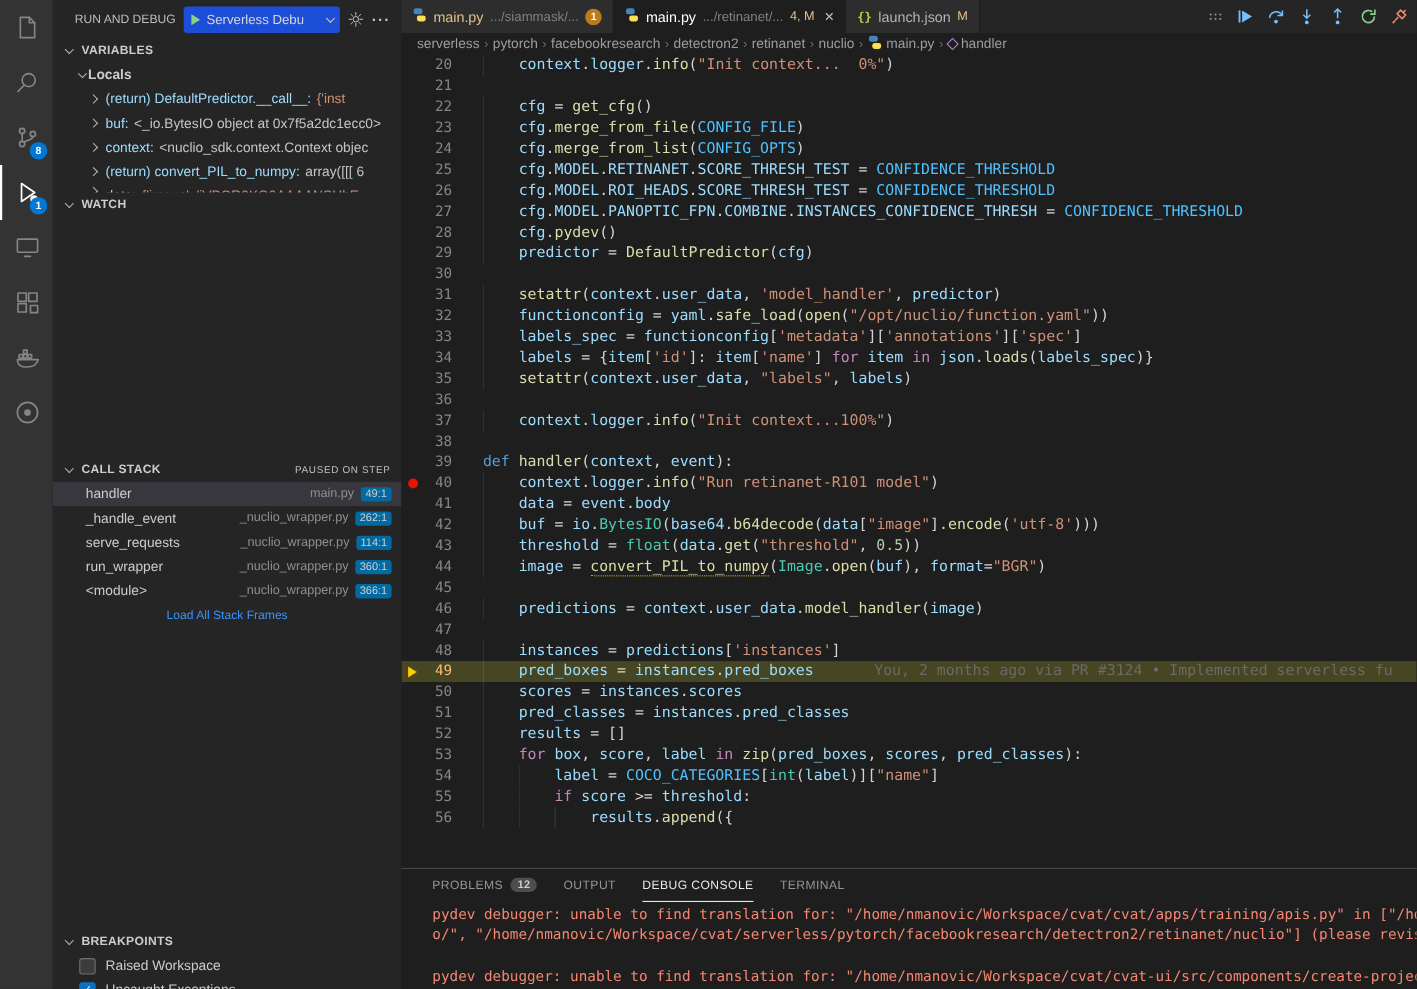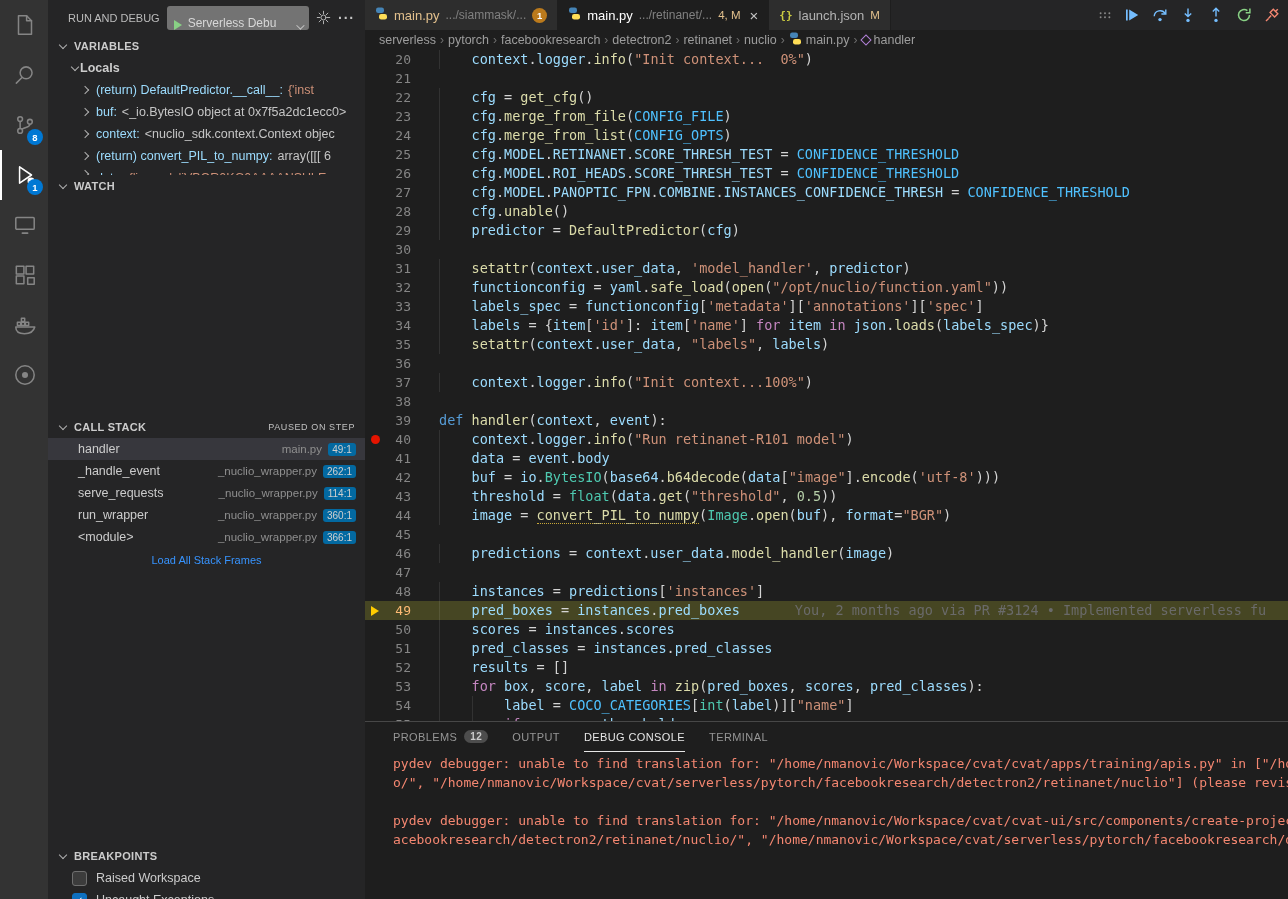--- a/index.html
+++ b/index.html
@@ -12,21 +12,21 @@
   .ab-item { height:50px; display:flex; align-items:center; justify-content:center; position:relative; color:#858585; border-left:2px solid transparent; cursor:pointer; }
   .ab-item.active { color:#ffffff; border-left:2px solid #ffffff; }
   .ab-item .icn svg { display:block; }
   .ab-badge { position:absolute; bottom:5px; right:5px; min-width:16px; height:16px; border-radius:9px; background:#0078d4; color:#fff; font-size:9.5px; display:flex; align-items:center; justify-content:center; padding:0 3px; font-weight:700; }
 
   
   .sidebar { width:317px; background:#252526; flex-shrink:0; display:flex; flex-direction:column; overflow:hidden; }
   .sidebar > * { flex-shrink:0; }
   .sb-header { height:35px; display:flex; align-items:center; gap:7px; padding:0 10px 0 20px; }
   .sb-title { font-size:11px; color:#bcbcbc; white-space:nowrap; }
-  .dbg-select { flex:1; min-width:0; height:24px; background:#737373; border-radius:3px; display:flex; align-items:flex-end; gap:6px; padding:0 7px; font-size:12px; color:#d7d7d7; cursor:pointer; }
+  .dbg-select { flex:1; min-width:0; height:24px; background:#1d4ed8; border-radius:3px; display:flex; align-items:center; gap:6px; padding:0 7px; font-size:12px; color:#d7d7d7; cursor:pointer; }
   .dbg-select .lbl { overflow:hidden; white-space:nowrap; text-overflow:ellipsis; }
   .play-tri { width:0; height:0; border-left:8px solid #89d185; border-top:5px solid transparent; border-bottom:5px solid transparent; flex-shrink:0; }
   .chev-dn-s { width:6px; height:6px; border-right:1.4px solid #c5c5c5; border-bottom:1.4px solid #c5c5c5; transform:rotate(45deg) translateY(-2px); margin-left:auto; flex-shrink:0; }
   .hdr-icon { color:#c5c5c5; display:flex; align-items:center; cursor:pointer; }
   .more-dots { font-size:14px; font-weight:700; color:#c5c5c5; letter-spacing:1px; cursor:pointer; }
 
   .section-header { height:22px; display:flex; align-items:center; gap:6px; padding:0 10px 0 8px; font-size:11px; font-weight:700; color:#cccccc; letter-spacing:.3px; cursor:pointer; }
   .chev-d { width:6px; height:6px; border-right:1.4px solid #b0b0b0; border-bottom:1.4px solid #b0b0b0; transform:rotate(45deg); margin:0 2px 3px 4px; flex-shrink:0; }
   .chev-r { width:6px; height:6px; border-right:1.4px solid #b0b0b0; border-bottom:1.4px solid #b0b0b0; transform:rotate(-45deg); margin:0 2px 0 4px; flex-shrink:0; }
   .paused { margin-left:auto; font-size:9px; font-weight:400; color:#c0c0c0; letter-spacing:.6px; }
@@ -81,21 +81,21 @@
   .crow.cur .ln-col { color:#fdba74; }
   .code-col { flex:1; min-width:0; overflow:hidden; padding-left:28px; white-space:pre; font:13.5px/19px "DejaVu Sans Mono","Liberation Mono",monospace; color:#d4d4d4; cursor:text; }
   .tk-ind { display:inline-block; white-space:pre; background-image:linear-gradient(to right, rgba(255,255,255,0.09) 1px, transparent 1px); }
   .tk-p { color:#d4d4d4; } .tk-v { color:#9cdcfe; } .tk-f { color:#dcdcaa; }
   .tk-s { color:#ce9178; } .tk-k { color:#569cd6; } .tk-kc { color:#c586c0; }
   .tk-c { color:#4fc1ff; } .tk-n { color:#b5cea8; } .tk-t { color:#4ec9b0; }
   .tk-w { border-bottom:1px dotted #c8a838; }
   .blame { color:#6a6a6a; margin-left:55px; }
 
   
-  .panel { height:178px; flex-shrink:0; border-top:1px solid #474747; display:flex; flex-direction:column; overflow:hidden; background:#1e1e1e; }
+  .panel { height:110px; flex-shrink:0; border-top:1px solid #474747; display:flex; flex-direction:column; overflow:hidden; background:#1e1e1e; }
   .panel-tabs { height:30px; display:flex; align-items:stretch; padding-left:28px; gap:24px; flex-shrink:0; }
   .ptab { display:flex; align-items:center; gap:7px; font-size:11px; letter-spacing:.4px; color:#969696; border-bottom:1px solid transparent; cursor:pointer; }
   .ptab.active { color:#e7e7e7; border-bottom-color:#e7e7e7; }
   .pbadge { background:#4d4d4d; color:#cccccc; border-radius:9px; padding:1px 6px; font-size:10px; font-weight:700; }
   .panel-content { flex:1; overflow:hidden; padding:2px 0 0 28px; }
   .con-line { height:19px; white-space:pre; overflow:hidden; font:13px/19px "DejaVu Sans Mono","Liberation Mono",monospace; color:#f48771; }
 </style>
 </head>
 <body>
 
@@ -443,21 +443,21 @@
           <div class="code-col"><span class="tk-ind">    </span><span class="tk-v">cfg</span><span class="tk-p">.</span><span class="tk-v">MODEL</span><span class="tk-p">.</span><span class="tk-v">ROI_HEADS</span><span class="tk-p">.</span><span class="tk-v">SCORE_THRESH_TEST</span><span class="tk-p"> = </span><span class="tk-c">CONFIDENCE_THRESHOLD</span></div>
         </div>
         <div class="crow">
           <div class="bp-col"></div>
           <div class="ln-col">27</div>
           <div class="code-col"><span class="tk-ind">    </span><span class="tk-v">cfg</span><span class="tk-p">.</span><span class="tk-v">MODEL</span><span class="tk-p">.</span><span class="tk-v">PANOPTIC_FPN</span><span class="tk-p">.</span><span class="tk-v">COMBINE</span><span class="tk-p">.</span><span class="tk-v">INSTANCES_CONFIDENCE_THRESH</span><span class="tk-p"> = </span><span class="tk-c">CONFIDENCE_THRESHOLD</span></div>
         </div>
         <div class="crow">
           <div class="bp-col"></div>
           <div class="ln-col">28</div>
-          <div class="code-col"><span class="tk-ind">    </span><span class="tk-v">cfg</span><span class="tk-p">.</span><span class="tk-f">unable</span><span class="tk-p">()</span></div>
+          <div class="code-col"><span class="tk-ind">    </span><span class="tk-v">cfg</span><span class="tk-p">.</span><span class="tk-f">pydev</span><span class="tk-p">()</span></div>
         </div>
         <div class="crow">
           <div class="bp-col"></div>
           <div class="ln-col">29</div>
           <div class="code-col"><span class="tk-ind">    </span><span class="tk-v">predictor</span><span class="tk-p"> = </span><span class="tk-f">DefaultPredictor</span><span class="tk-p">(</span><span class="tk-v">cfg</span><span class="tk-p">)</span></div>
         </div>
         <div class="crow">
           <div class="bp-col"></div>
           <div class="ln-col">30</div>
           <div class="code-col"></div>

